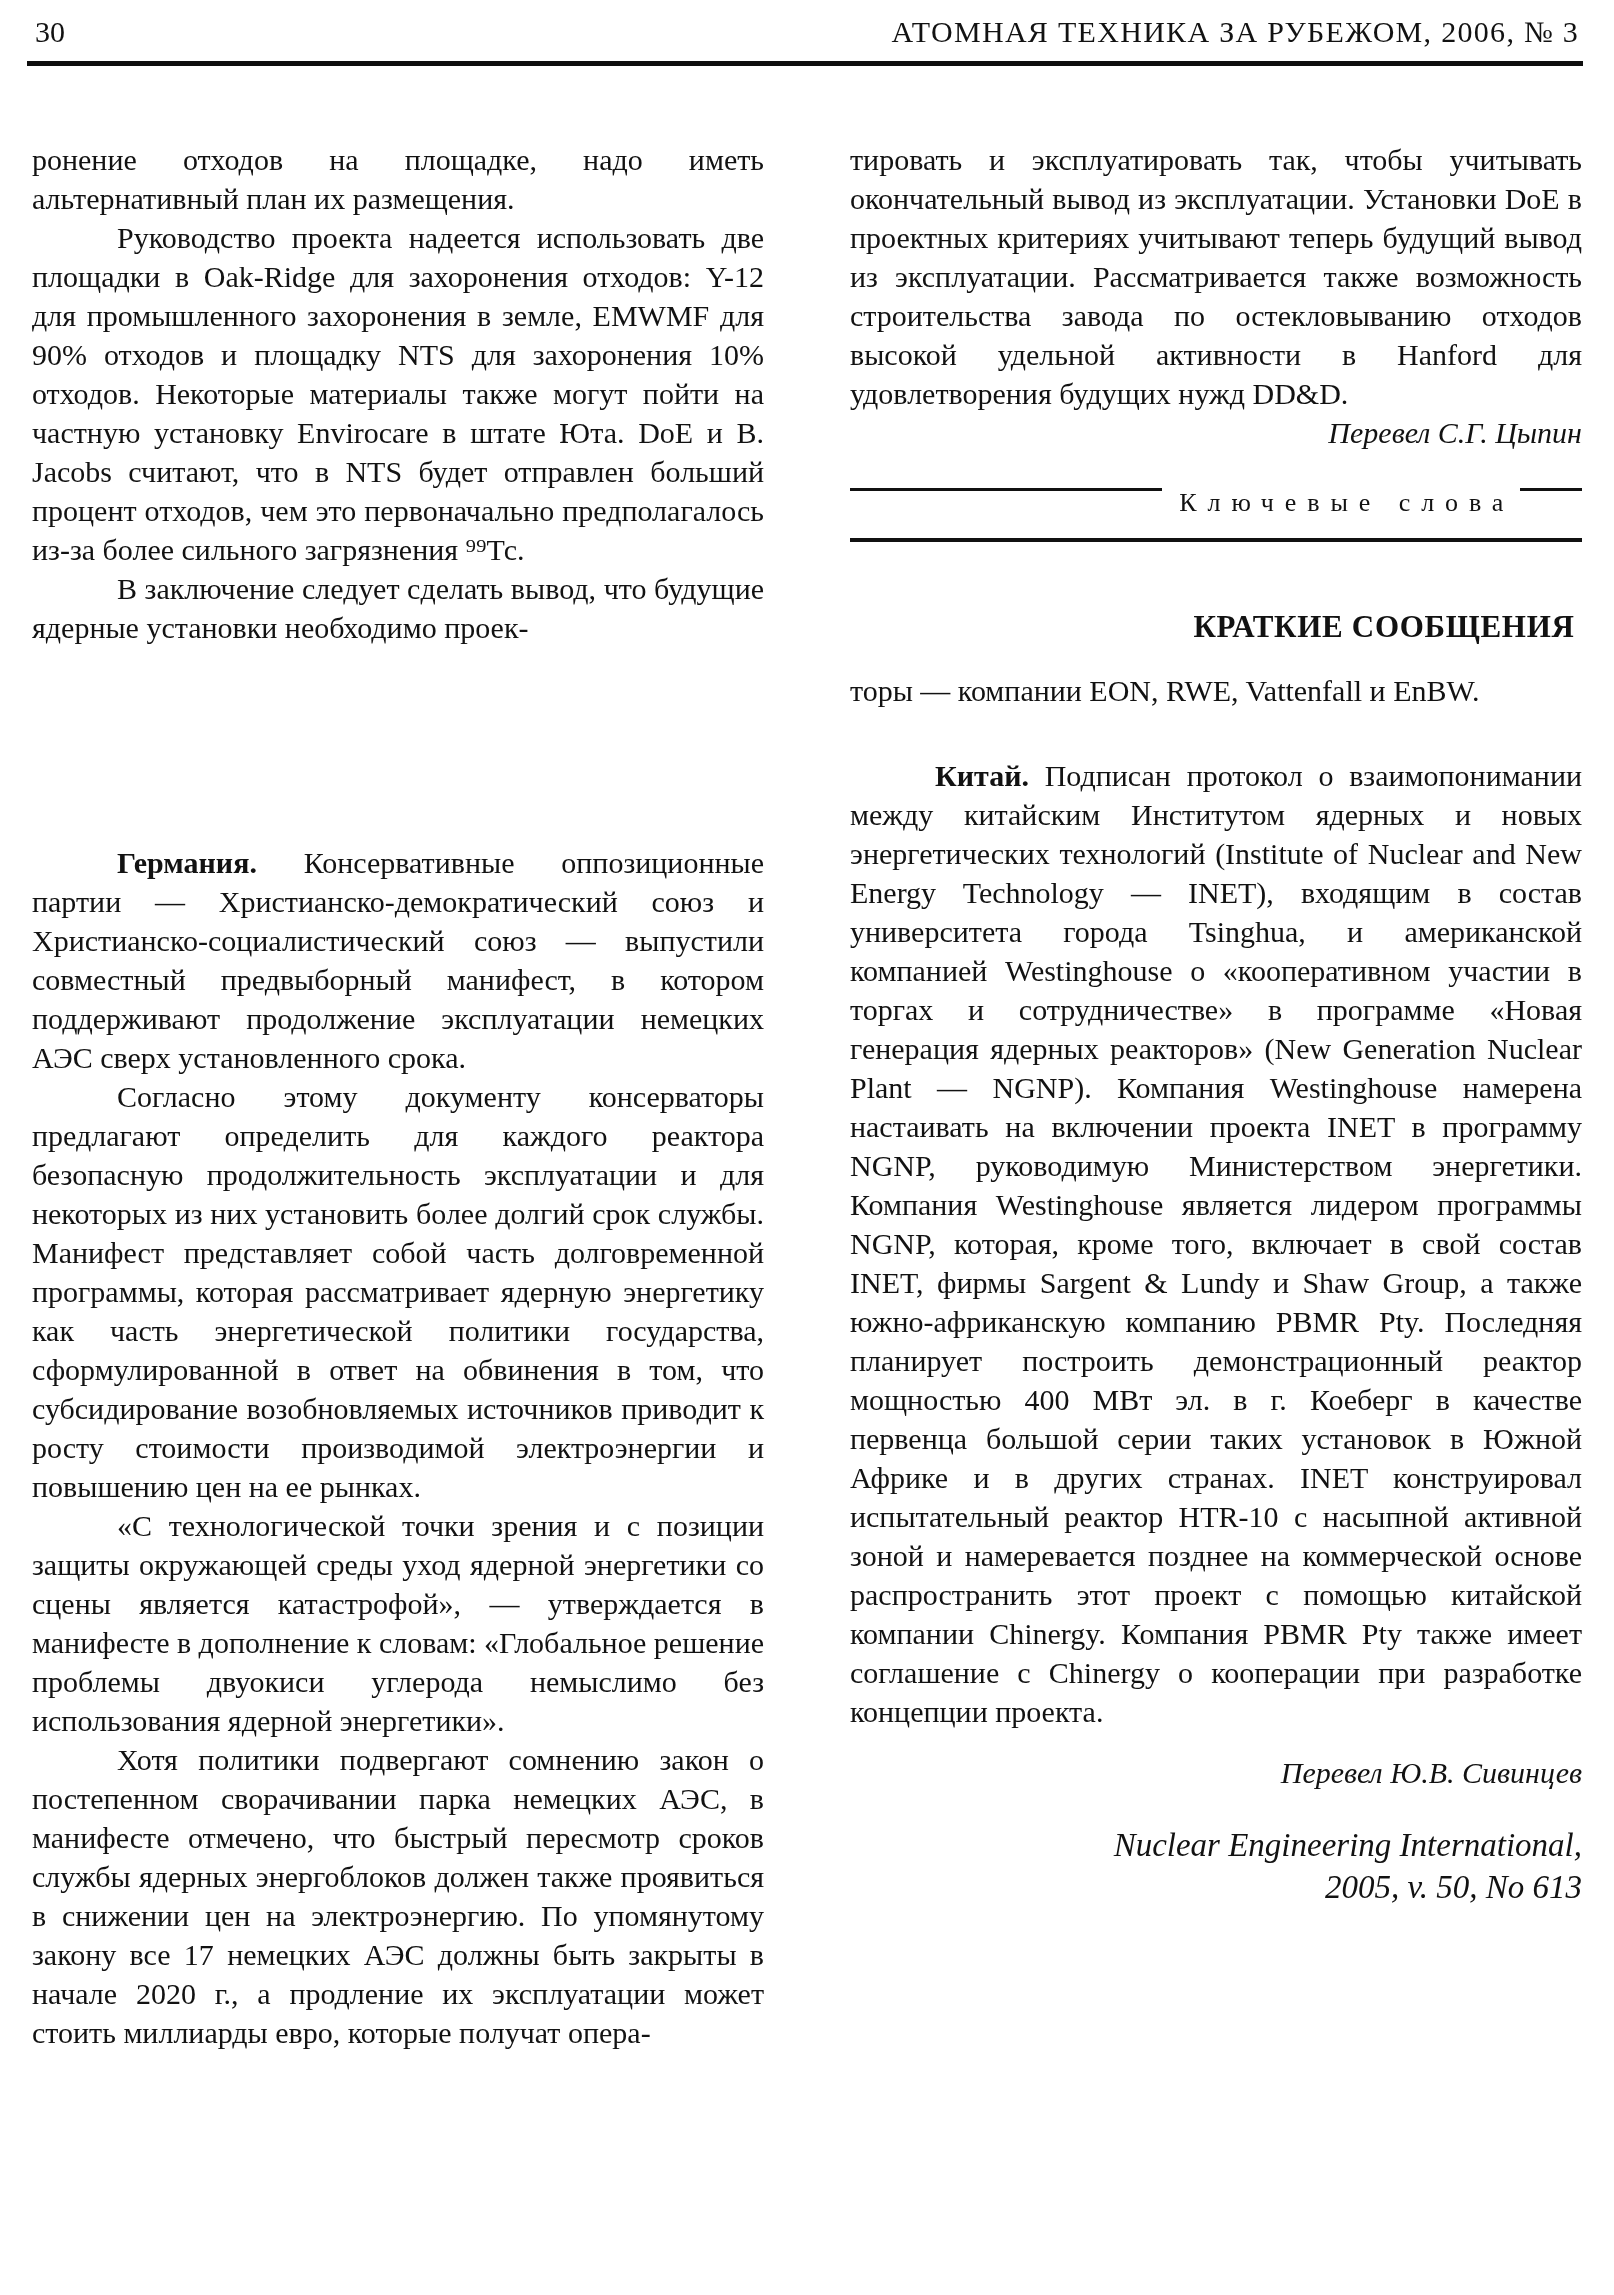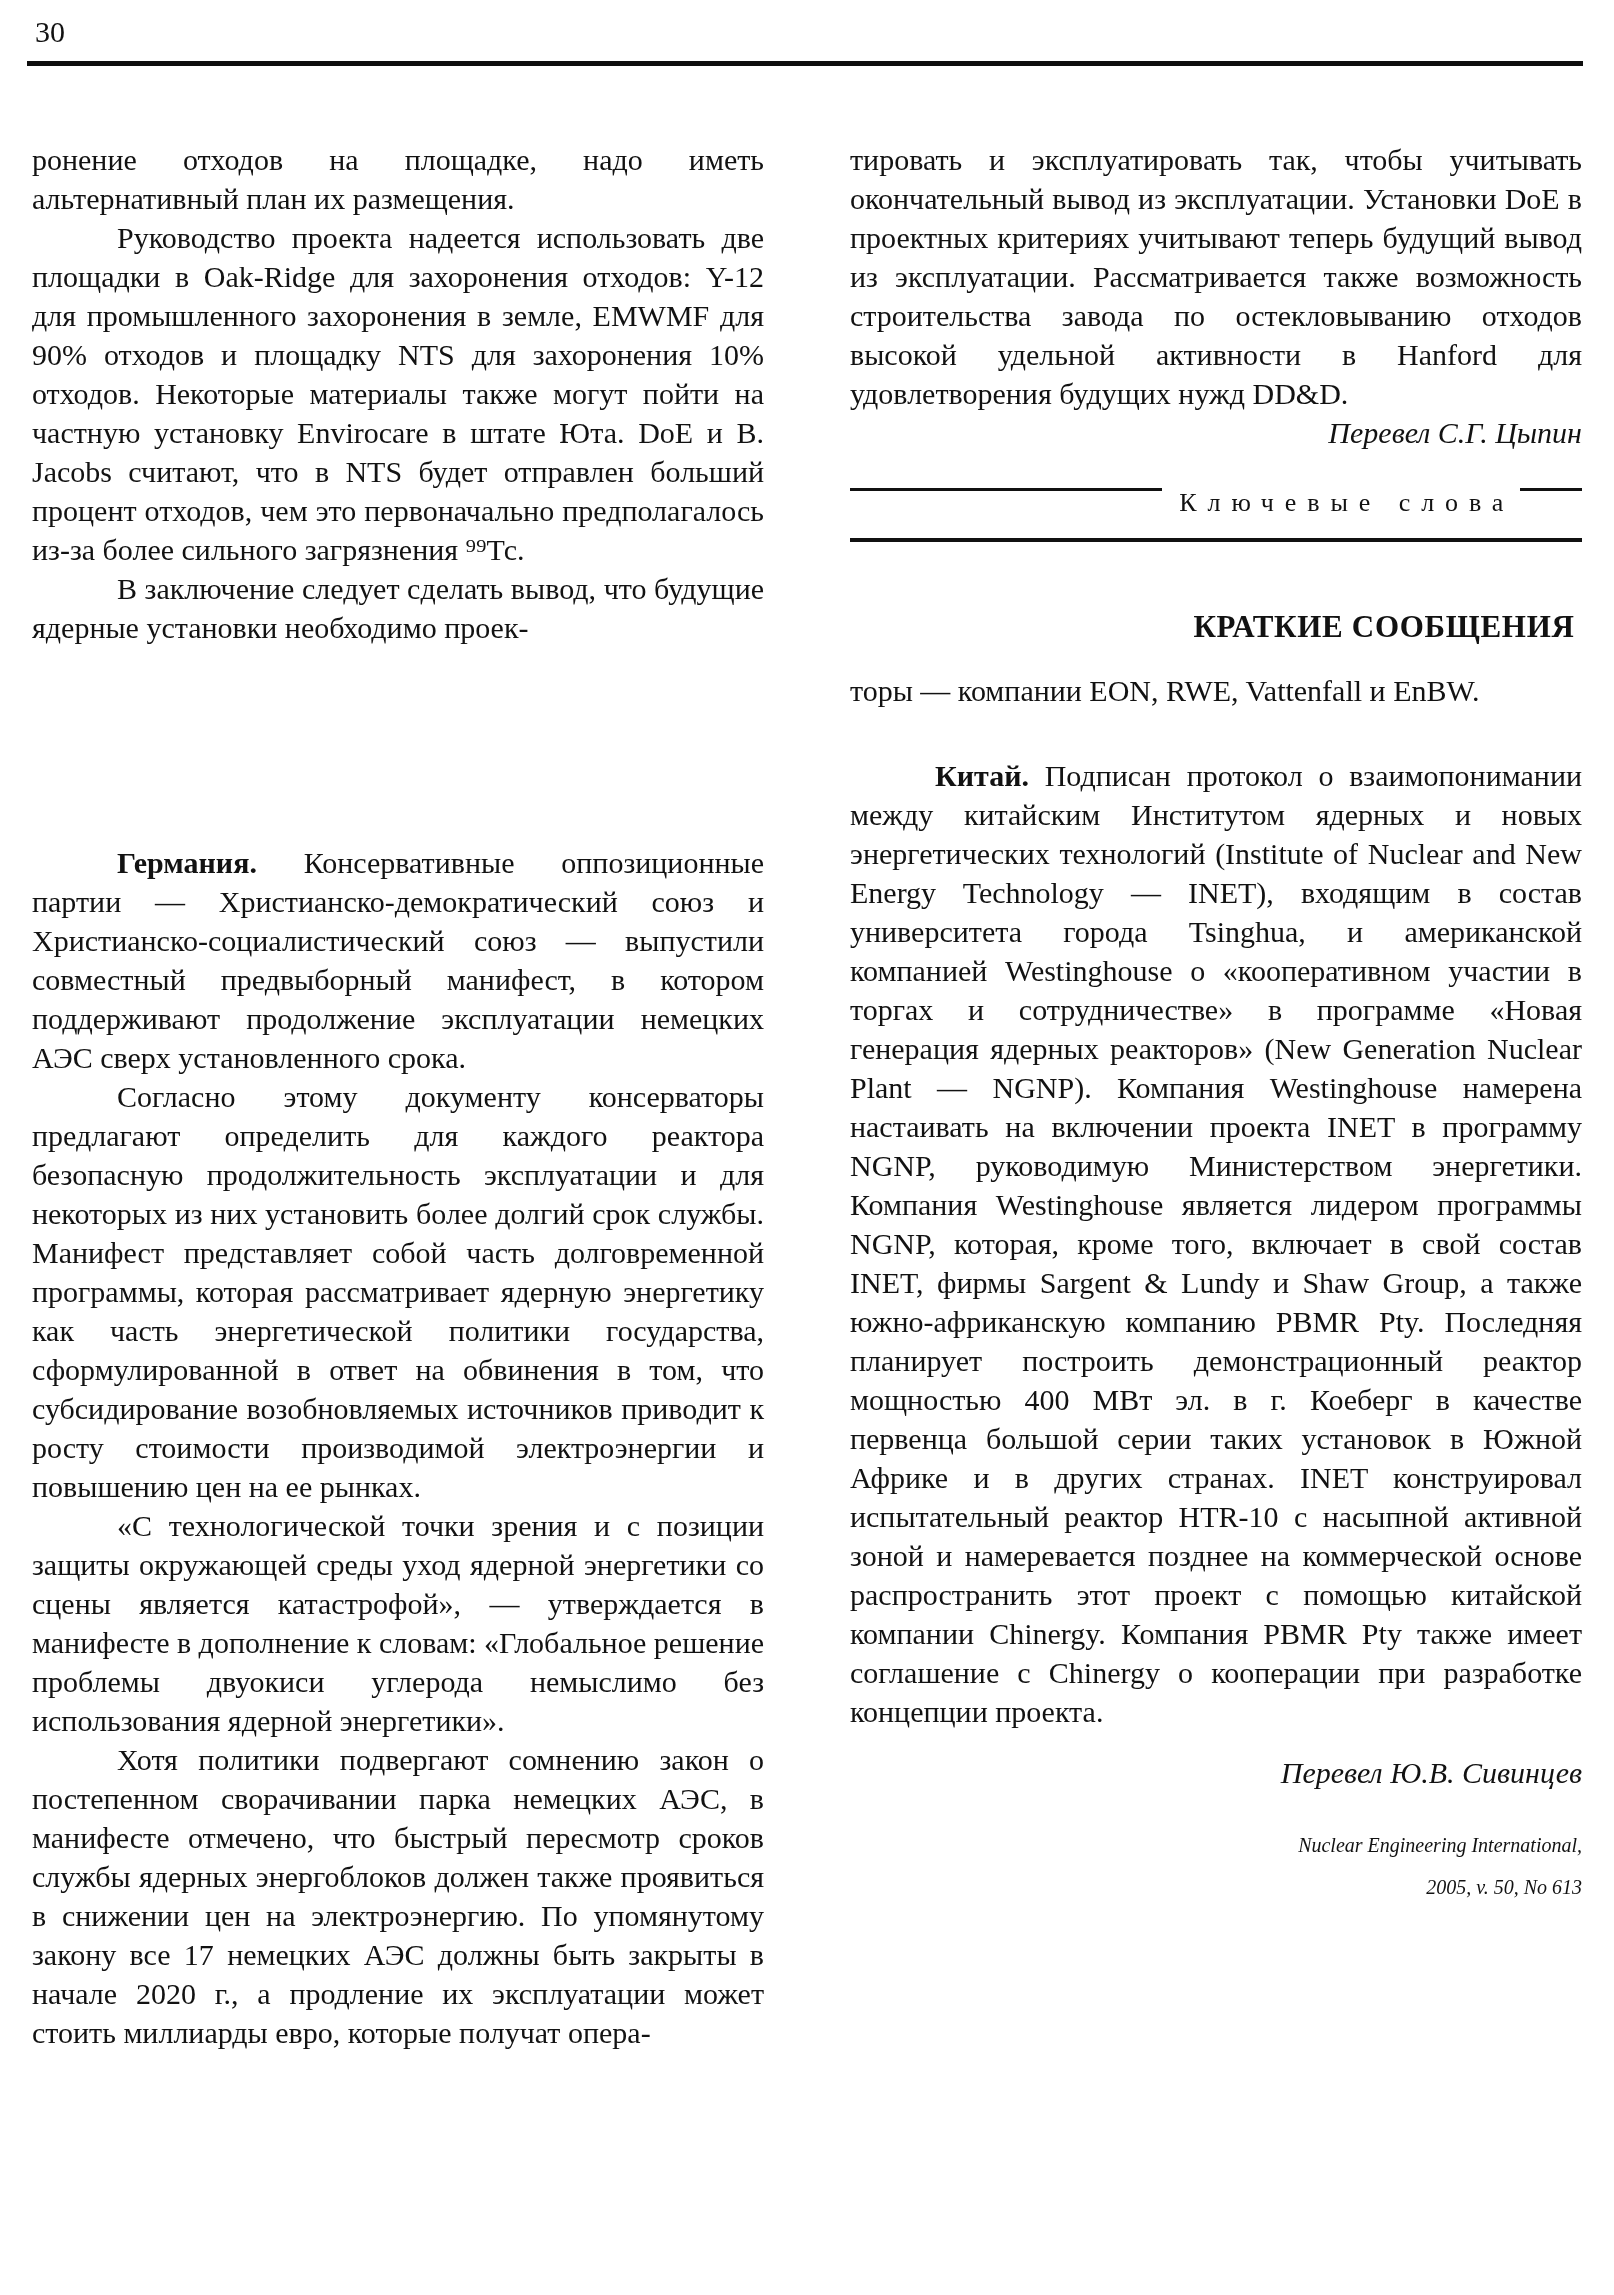--- a/index.html
+++ b/index.html
@@ -62,21 +62,21 @@
   .germany-gap { margin-top: 196px; }
   
   .translator {
     font-size: 30px;
     line-height: 39px;
     font-style: italic;
     text-align: right;
   }
   .translator-2 { margin-top: 22px; }
   .source {
-    font-size: 20px;
+    font-size: 33px;
     line-height: 42px;
     font-style: italic;
     text-align: right;
     margin-top: 32px;
   }
   
   .kw { margin-top: 36px; }
   .kw-head {
     display: flex;
     align-items: flex-start;
@@ -119,20 +119,21 @@
   .after-heading { margin-top: 25px; }
   .china-para { margin-top: 46px; }
 </style>
 </head>
 <body>
 
 <div class="page">
 
   <div class="runhead">
     <span class="pagenum">30</span>
+    <span class="jtitle">АТОМНАЯ ТЕХНИКА ЗА РУБЕЖОМ, 2006, № 3</span>
   </div>
   <div class="head-rule"></div>
 
   <div class="columns">
 
     <div class="col">
       <p class="body">ронение отходов на площадке, надо иметь альтернативный план их размещения.</p>
       <p class="body indent">Руководство проекта надеется использовать две площадки в Oak-Ridge для захоронения отходов: Y-12 для промышленного захоронения в земле, EMWMF для 90% отходов и площадку NTS для захоронения 10% отходов. Некоторые материалы также могут пойти на частную установку Envirocare в штате Юта. DoE и B. Jacobs считают, что в NTS будет отправлен больший процент отходов, чем это первоначально предполагалось из-за более сильного загрязнения ⁹⁹Тс.</p>
       <p class="body indent">В заключение следует сделать вывод, что будущие ядерные установки необходимо проек-</p>
 

